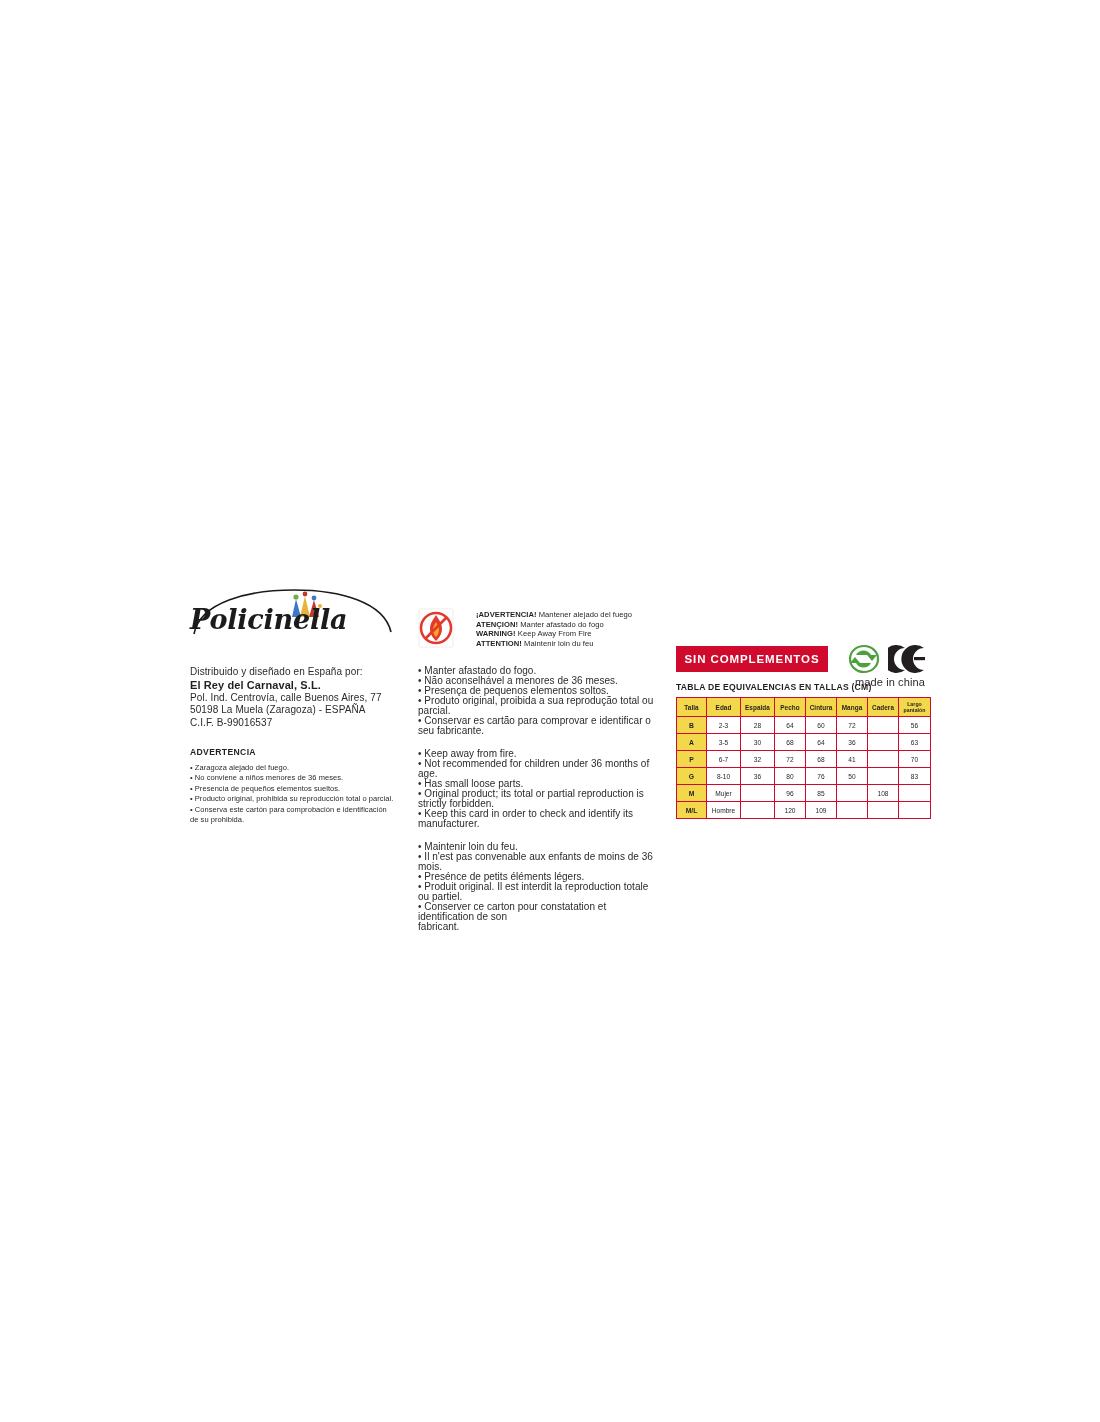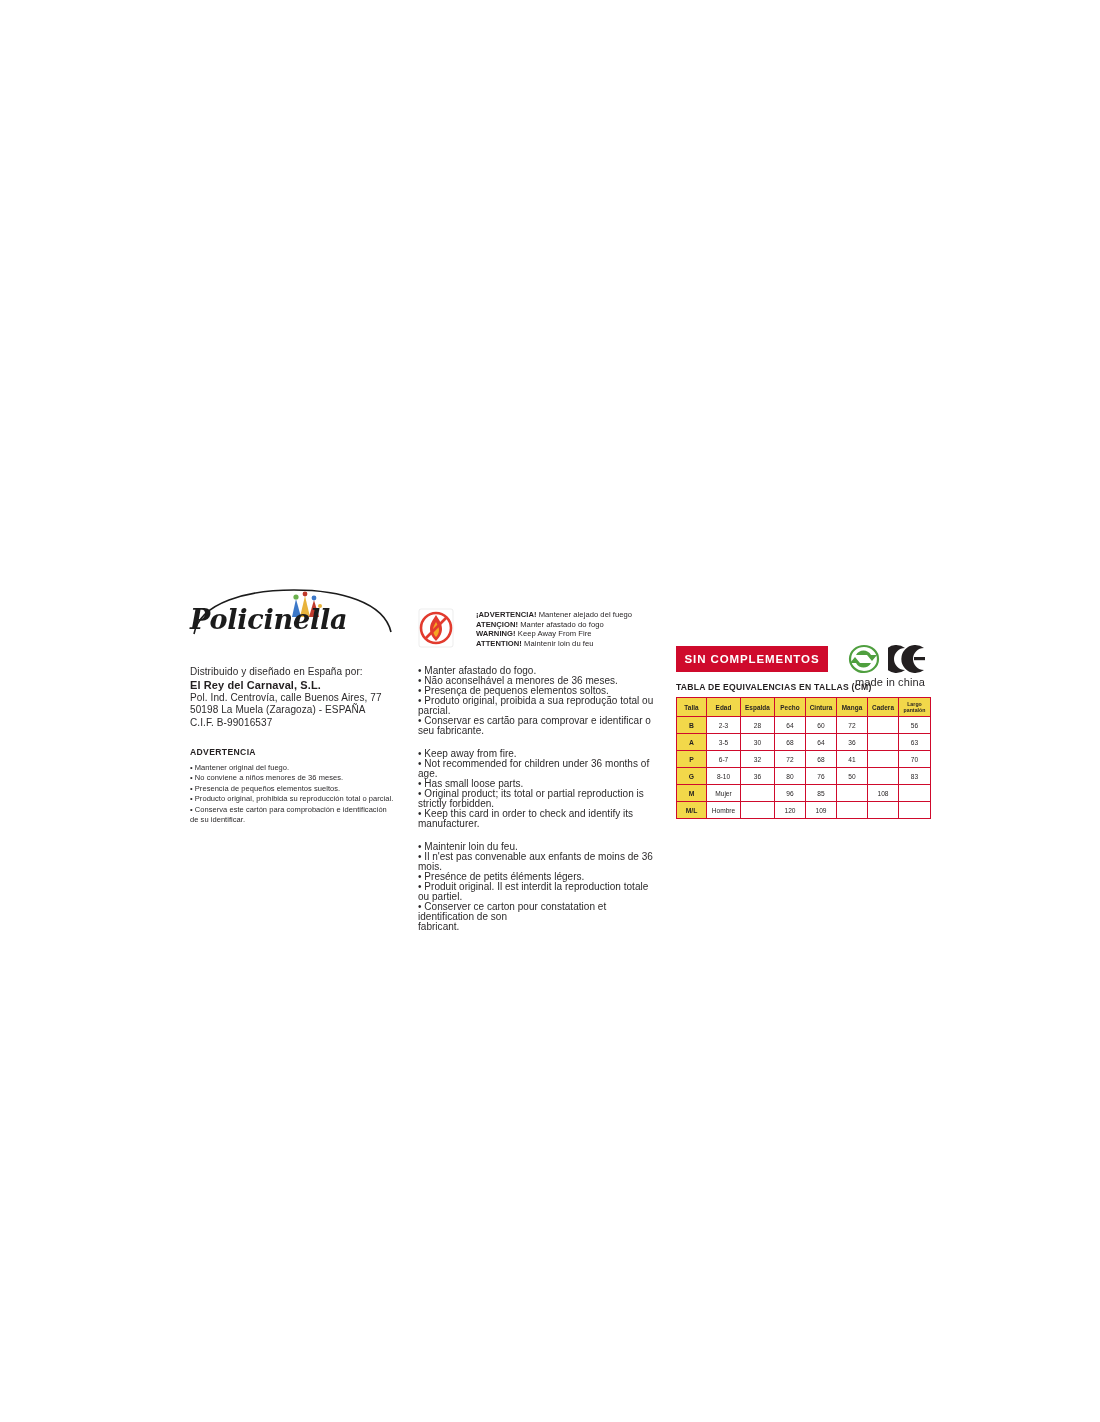--- a/index.html
+++ b/index.html
@@ -275,26 +275,26 @@
     </div>
 
     <div class="dist-title">Distribuido y diseñado en España por:</div>
     <div class="dist-company">El Rey del Carnaval, S.L.</div>
     <div class="dist-line">Pol. Ind. Centrovía, calle Buenos Aires, 77</div>
     <div class="dist-line">50198 La Muela (Zaragoza) - ESPAÑA</div>
     <div class="dist-line">C.I.F. B-99016537</div>
 
     <div class="adv-heading">ADVERTENCIA</div>
     <div class="bullets">
-      <div class="b">• Mantener original del fuego.</div>
+      <div class="b">• Zaragoza alejado del fuego.</div>
       <div class="b">• No conviene a niños menores de 36 meses.</div>
       <div class="b">• Presencia de pequeños elementos sueltos.</div>
       <div class="b">• Producto original, prohibida su reproducción total o parcial.</div>
       <div class="b">• Conserva este cartón para comprobación e identificación</div>
-      <div class="b cont">de su identificar.</div>
+      <div class="b cont">de su prohibida.</div>
     </div>
   </div>
 
   <div class="col-mid">
 
     <div class="warn-row">
       <svg class="warn-icon" viewBox="0 0 36 40">
         <rect x="1" y="1" width="34" height="38" rx="2" fill="#ffffff" stroke="#d9d9d9" stroke-width="0.5"></rect>
         <path d="M18 7 C15 12 12 15 12 21 C12 26 15 30 18 33 C21 30 24 26 24 21 C24 15 21 12 18 7 Z" fill="#e23b2e"></path>
         <path d="M18 14 C16.5 17 15 19 15 22 C15 25 16.5 27.5 18 29 C19.5 27.5 21 25 21 22 C21 19 19.5 17 18 14 Z" fill="#f5a623"></path>

